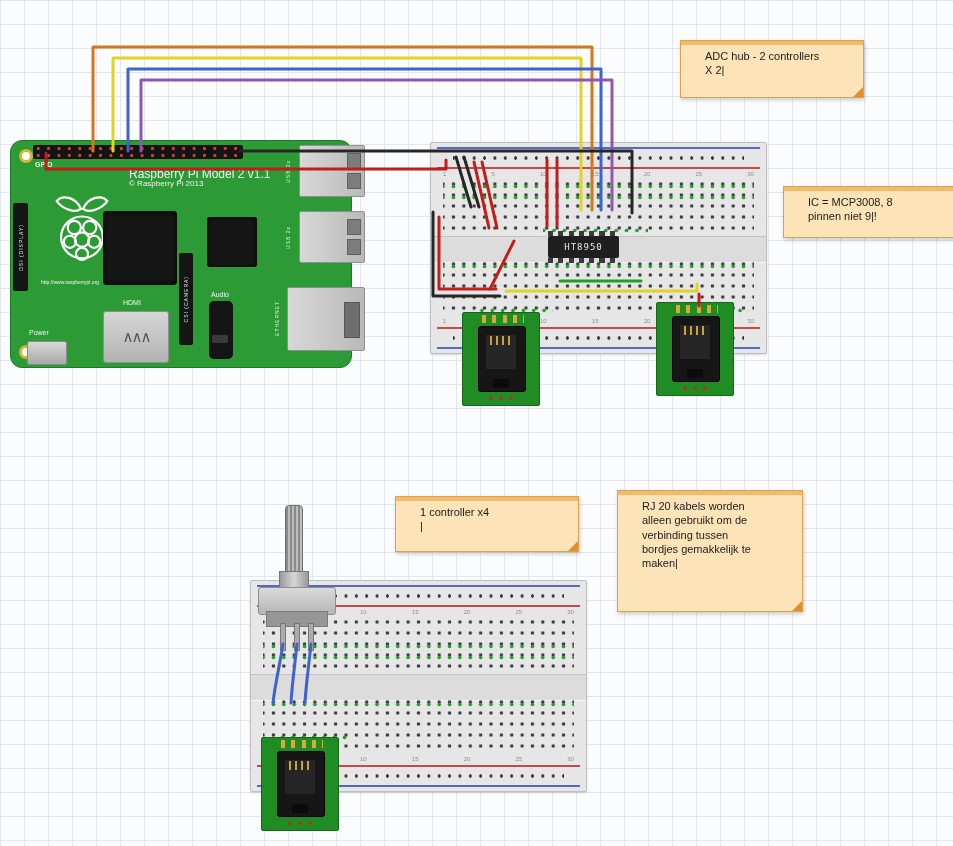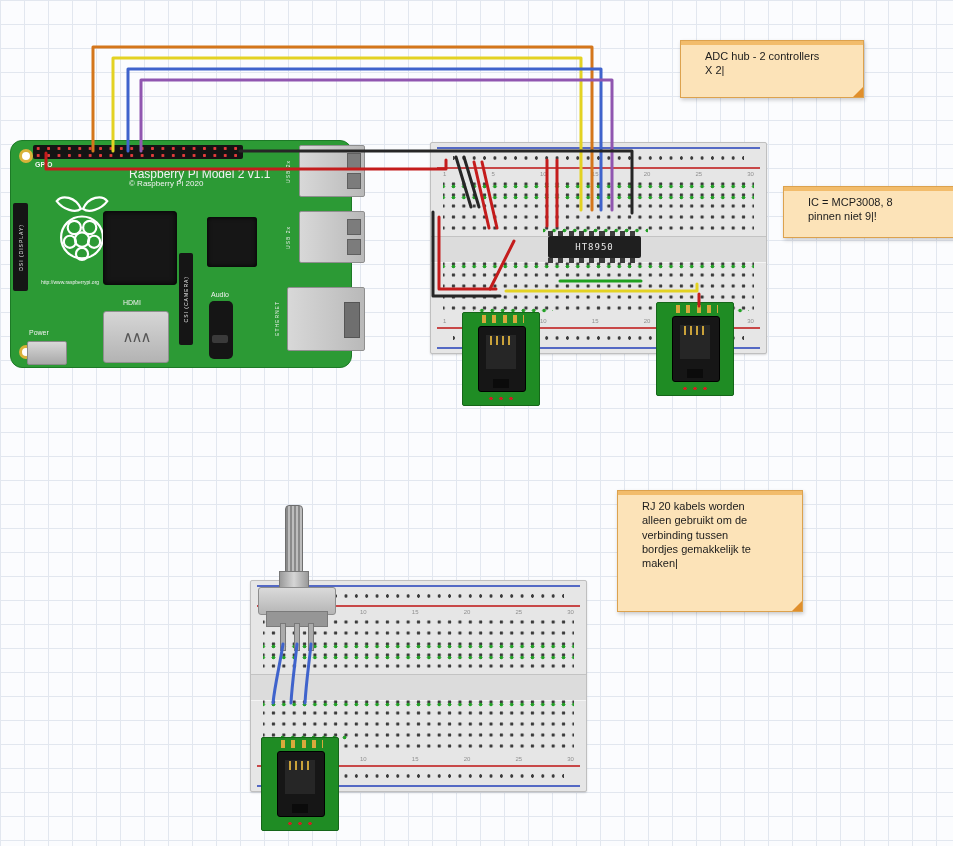--- a/index.html
+++ b/index.html
@@ -63,21 +63,21 @@
       font-size:6px;color:#909090;line-height:8px;}
   .bank{position:absolute;left:12px;width:311px;height:50px;
       background-image:radial-gradient(circle,#3b3b3b 1.6px,rgba(0,0,0,0) 2px);
       background-size:10.37px 11px;background-position:center;}
   .channel{position:absolute;left:0;width:100%;height:25px;background:#dcdcdc;
       border-top:1px solid #c3c3c3;border-bottom:1px solid #f4f4f4;}
   .gdots{position:absolute;height:9px;
       background-image:radial-gradient(circle,#24a127 1.7px,rgba(0,0,0,0) 2.1px);
       background-size:10.37px 9px;background-position:center;}
   
-  .ic{position:absolute;left:548px;top:231px;width:93px;height:32px;z-index:2;}
+  .ic{position:absolute;left:548px;top:231px;width:71px;height:32px;z-index:2;}
   .ic-pins{height:5px;background-image:repeating-linear-gradient(90deg,#3a3a3a 0 5px,rgba(0,0,0,0) 5px 10.3px);}
   .ic-body{height:22px;background:#1f1f1f;border-radius:2px;display:flex;align-items:center;justify-content:center;
       color:#e8e8e8;font-family:"DejaVu Sans Mono","Liberation Mono",monospace;font-size:9px;letter-spacing:1px;}
   
   .rj11{position:absolute;width:76px;height:92px;background:#1f8c24;border:1px solid #156619;border-radius:2px;z-index:2;}
   .rj11 .pins{position:absolute;top:2px;left:19px;width:42px;height:8px;
       background-image:repeating-linear-gradient(90deg,#d9a93c 0 4px,rgba(0,0,0,0) 4px 10.3px);}
   .rj11 .jack{position:absolute;left:15px;top:13px;width:46px;height:64px;background:#161616;border:1px solid #000;border-radius:3px;}
   .rj11 .jack-inner{position:absolute;left:7px;top:8px;width:30px;height:34px;background:#262626;}
   .rj11 .contacts{position:absolute;left:11px;top:9px;width:24px;height:9px;
@@ -110,21 +110,21 @@
 
 <div class="canvas">
 
   <div class="pi">
     <div class="hole" style="left:8px;top:8px;"></div>
     <div class="hole" style="right:8px;top:8px;"></div>
     <div class="hole" style="left:8px;bottom:8px;"></div>
     <div class="gpio-pins"></div>
     <div class="pi-label lbl-gpio">GPIO</div>
     <div class="pi-label lbl-model">Raspberry Pi Model 2 v1.1</div>
-    <div class="pi-label lbl-copy">© Raspberry Pi 2020</div>
+    <div class="pi-label lbl-copy">© Raspberry Pi 2013</div>
 
     <svg class="logo" width="66" height="84" viewBox="0 0 60 76">
       <g fill="none" stroke="#ffffff" stroke-width="2">
         <path d="M29,16 C24,5 12,3 7,9 C13,17 24,20 29,16 Z"></path>
         <path d="M31,16 C36,5 48,3 53,9 C47,17 36,20 31,16 Z"></path>
         <circle cx="30" cy="42" r="19"></circle>
         <circle cx="23" cy="33" r="6"></circle>
         <circle cx="37" cy="33" r="6"></circle>
         <circle cx="30" cy="44" r="6.5"></circle>
         <circle cx="19" cy="46" r="5.5"></circle>
@@ -320,20 +320,24 @@
     </svg>
 
   <div class="note" style="left:680px;top:40px;width:150px;height:42px;">
     <div class="note-text">ADC hub - 2 controllers
 X 2|</div>
   </div>
   <div class="note" style="left:783px;top:186px;width:150px;height:36px;">
     <div class="note-text">IC = MCP3008, 8
 pinnen niet 9|!</div>
   </div>
+  <div class="note" style="left:395px;top:496px;width:150px;height:40px;">
+    <div class="note-text">1 controller  x4
+|</div>
+  </div>
   <div class="note" style="left:617px;top:490px;width:152px;height:106px;">
     <div class="note-text">RJ 20 kabels worden
 alleen gebruikt om de
 verbinding tussen
 bordjes gemakkelijk te
 maken|</div>
   </div>
 
 </div>
 

